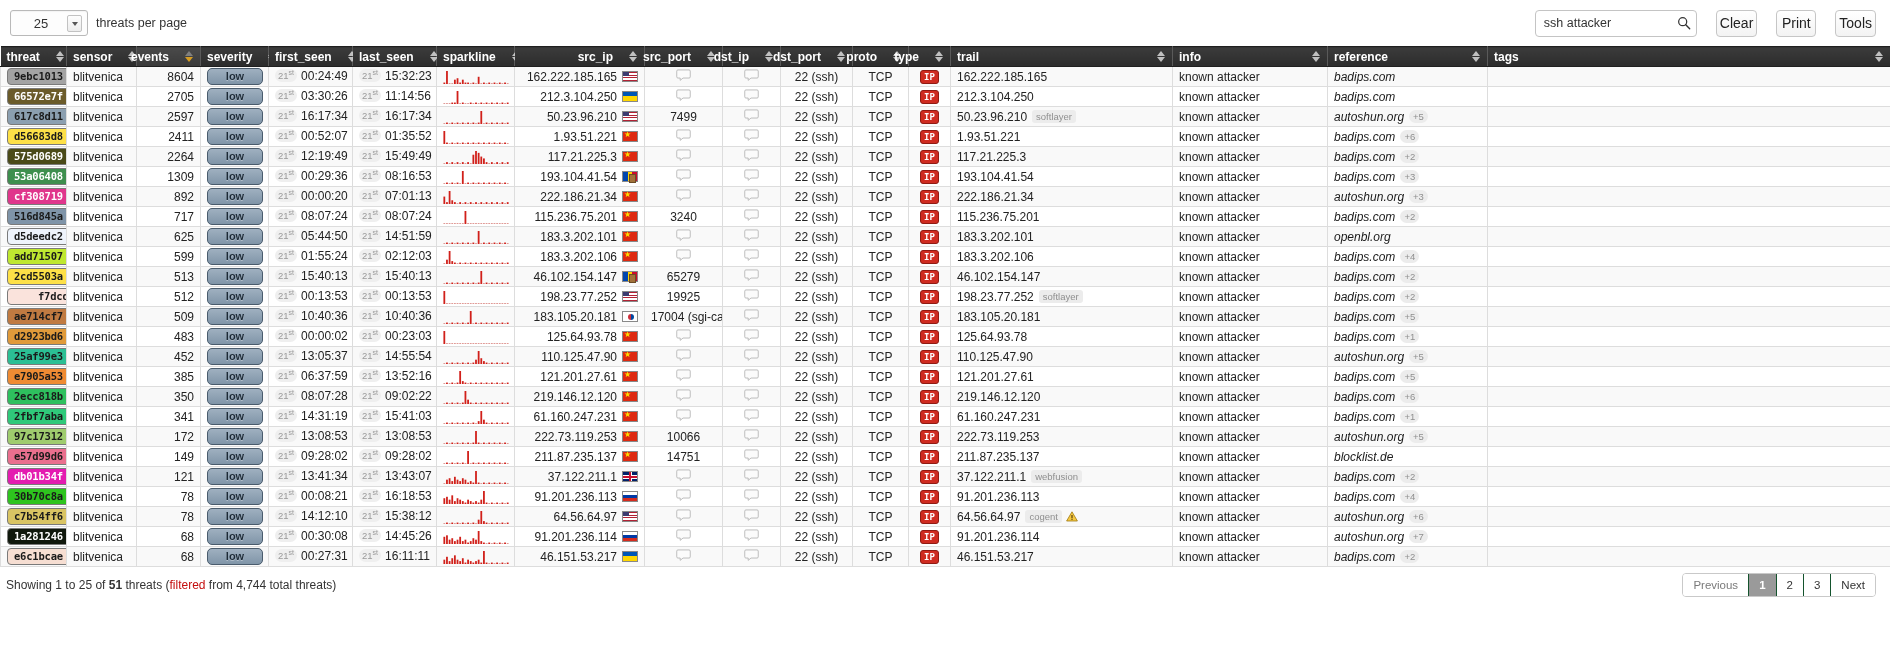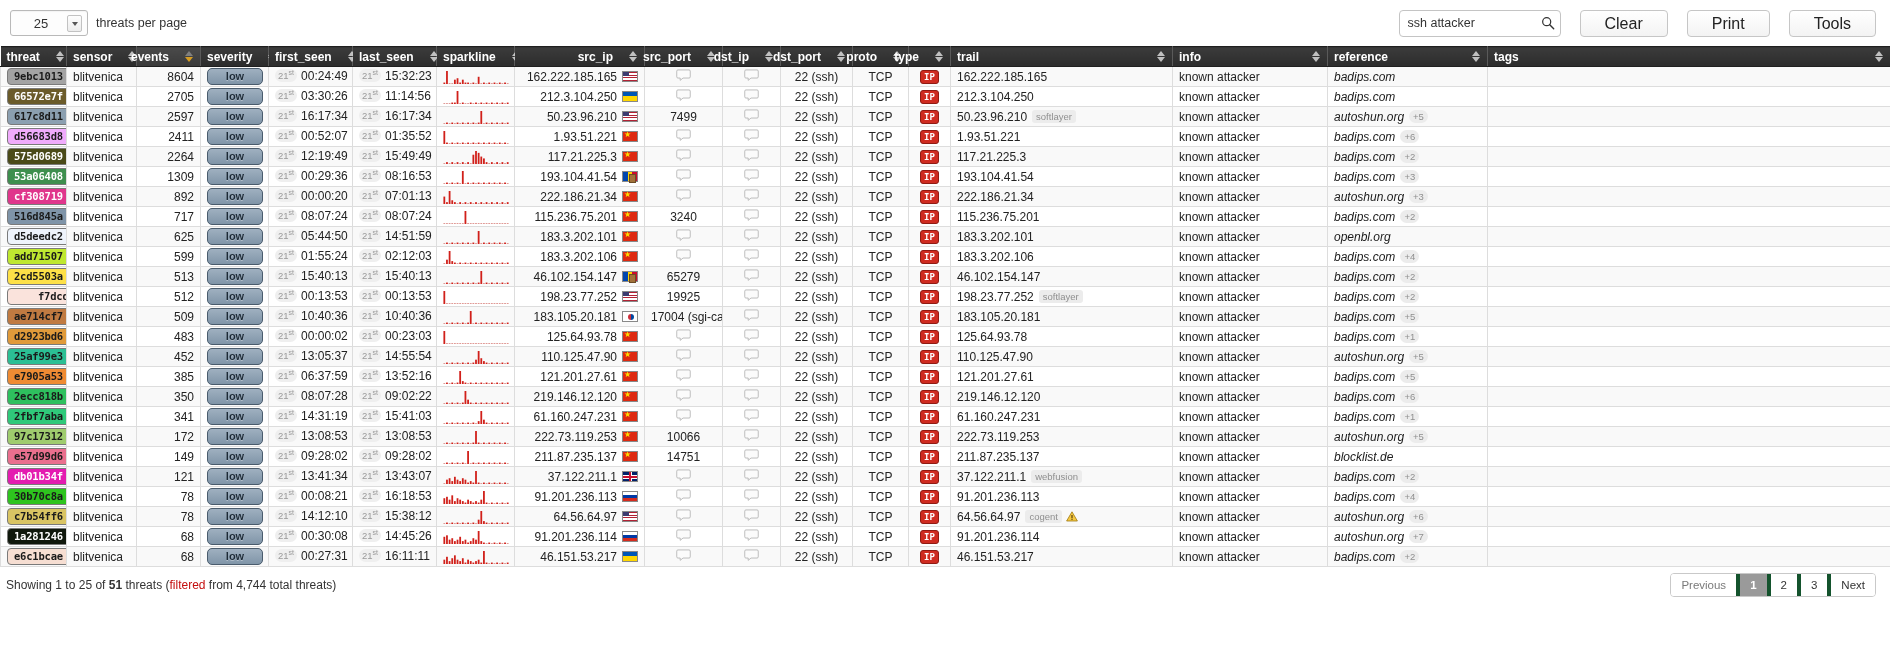--- a/index.html
+++ b/index.html
@@ -72,25 +72,25 @@
     background: #fff;
     outline: none;
   }
   .search-ico {
     position: absolute; right: 6px; top: 6px;
     width: 14px; height: 14px; pointer-events: none;
   }
   .btn {
     height: 27px;
     min-width: 40px;
-    padding: 0 24px;
+    padding: 0 3px;
     border: 1px solid #c6c6c6;
     border-radius: 4px;
     background: linear-gradient(#ffffff,#f3f3f3);
-    font-size: 16px;
+    font-size: 14px;
     font-family: inherit;
     color: #222;
     cursor: pointer;
     line-height: 25px;
   }
 
   
   table.grid {
     width: 1890px;
     border-collapse: collapse;
@@ -293,21 +293,21 @@
     display: flex;
     border: 1px solid #c9c9c9;
     border-radius: 4px;
     overflow: hidden;
     background: #fff;
   }
   .pager .pg {
     padding: 4px 10px;
     font-size: 11.5px;
     color: #333;
-    border-right: 4px solid #14532d;
+    border-right: 1px solid #14532d;
     cursor: pointer;
     background: #fff;
     line-height: 14px;
   }
   .pager .pg:last-child { border-right: none; }
   .pager .pg.active { background: #9a9a9a; color: #fff; font-weight: bold; }
   .pager .pg.muted { color: #7a7a7a; }
 </style>
 </head>
 <body>
@@ -605,21 +605,21 @@
               </svg></span></td>
           <td class="center"><span>22 (ssh)</span></td>
           <td class="center"><span>TCP</span></td>
           <td class="center"><span class="ipbadge">IP</span></td>
           <td class=""><span>50.23.96.210</span><span class="chip">softlayer</span></td>
           <td class=""><span class="info-txt">known attacker</span></td>
           <td class=""><span class="ref">autoshun.org</span><span class="chip round">+5</span></td>
           <td class=""></td>
         </tr>
         <tr>
-          <td class=""><span class="threat-badge" style="background:#f0abfc;color:#1a1a1a;">d56683d8</span></td>
+          <td class=""><span class="threat-badge" style="background:#fde047;color:#1a1a1a;">d56683d8</span></td>
           <td class=""><span>blitvenica</span></td>
           <td class="num"><span>2411</span></td>
           <td class="center"><span class="sev">low</span></td>
           <td class=""><span class="daybox">21<sup>st</sup></span><span>00:52:07</span></td>
           <td class=""><span class="daybox">21<sup>st</sup></span><span>01:35:52</span></td>
           <td class=""><span><svg class="spark" width="66" height="16" viewBox="0 0 66 16">
                 <rect x="0.42" y="2.00" width="1.8" height="13.00" fill="#d1201a"></rect>
                 <rect x="3.06" y="13.56" width="1.8" height="1.44" fill="#d1201a"></rect>
                 <rect x="5.70" y="14.00" width="1.8" height="1.00" fill="#e09a96"></rect>
                 <rect x="8.34" y="13.56" width="1.8" height="1.44" fill="#d1201a"></rect>

